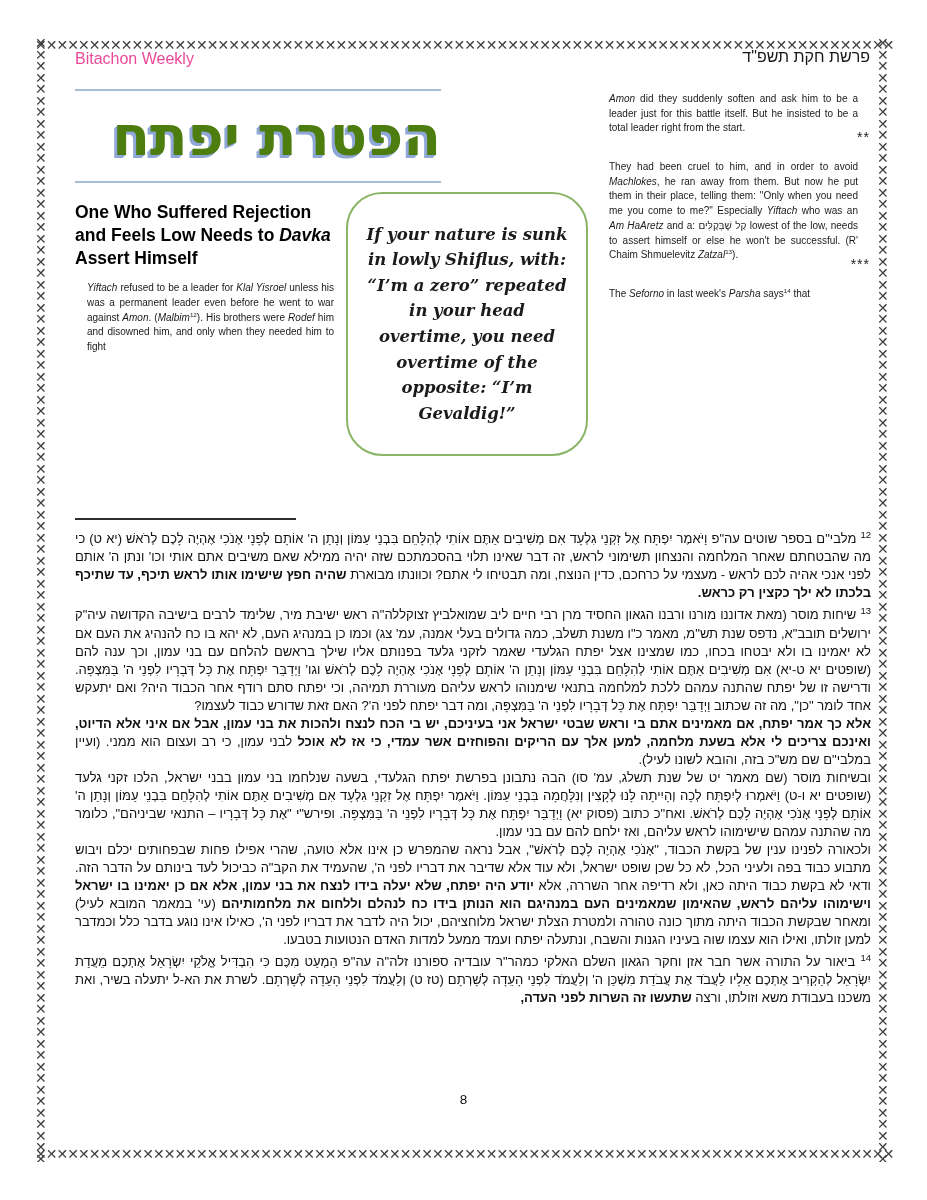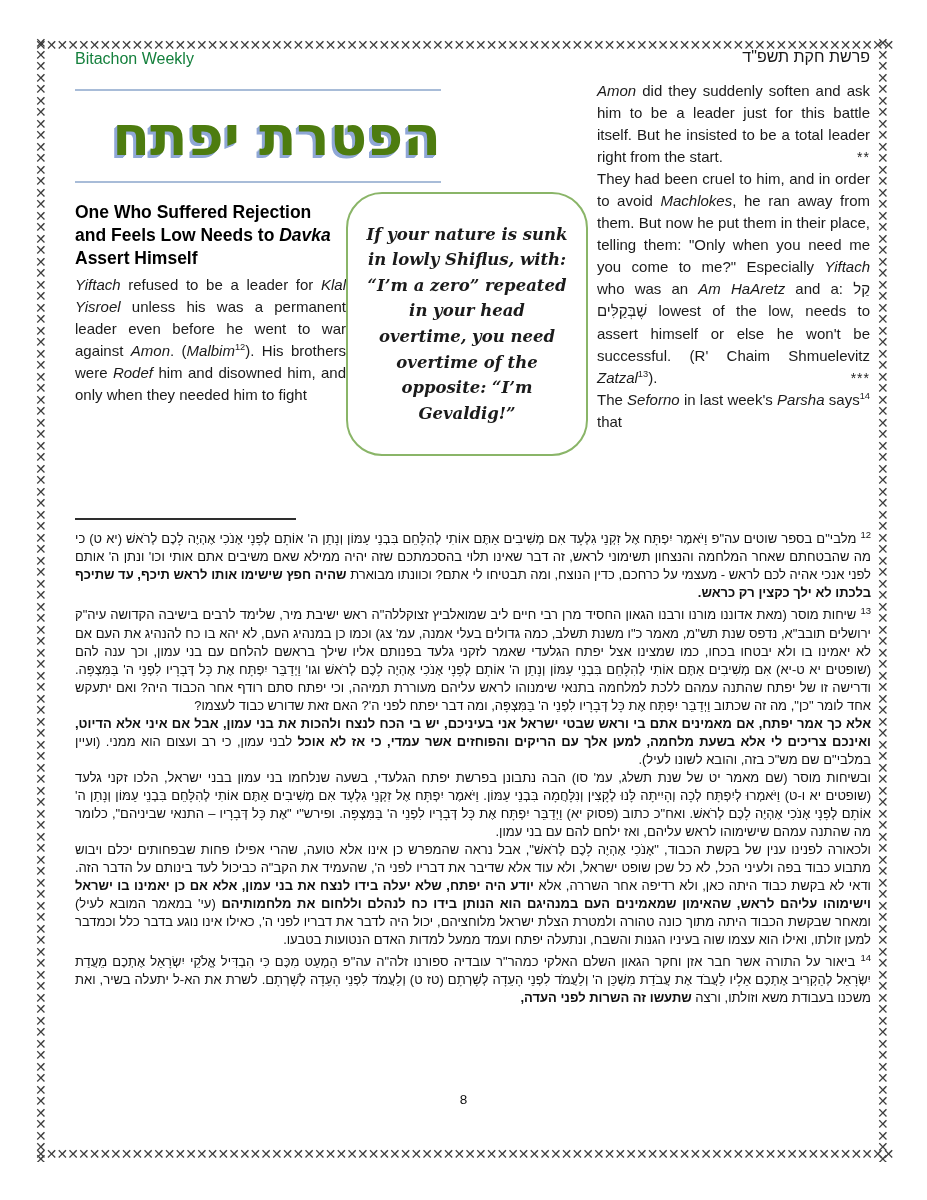--- a/index.html
+++ b/index.html
@@ -9,36 +9,36 @@
   
   .stitch{position:absolute;color:#3f3f3f;overflow:hidden;user-select:none;
           font-family:"DejaVu Sans","DejaVu Sans Mono",sans-serif;}
   .stitch.h{height:16px;font-size:14px;line-height:15px;letter-spacing:-1px;white-space:nowrap;}
   .stitch.v{width:16px;font-size:14px;line-height:11.5px;word-break:break-all;letter-spacing:0;}
   .stitch.top{left:35px;top:38px;width:858px;}
   .stitch.bottom{left:35px;top:1147px;width:858px;}
   .stitch.left{left:35px;top:38px;height:1124px;}
   .stitch.right{left:877px;top:38px;height:1124px;}
 
-  .header-left{position:absolute;left:75px;top:50px;font-size:16px;color:#15803d;}
+  .header-left{position:absolute;left:75px;top:50px;font-size:16px;color:#ec4899;}
   .header-right{position:absolute;right:57px;top:48px;font-size:16px;direction:rtl;color:#161616;}
 
   .rule{position:absolute;left:75px;width:366px;height:2px;background:var(--rule_blue,#a8bcd8);}
   .rule1{top:89px;} .rule2{top:181px;}
 
   .main-title{position:absolute;left:75px;top:94px;width:366px;height:84px;
       text-align:right;direction:rtl;font-weight:bold;font-size:55px;line-height:84px;
       color:#4d7c0f;font-family:"DejaVu Sans",sans-serif;
       text-shadow:-1px 1px 0 var(--title_shadow,#8fa7d6),-2px 2px 0 var(--title_shadow,#8fa7d6),-3px 3px 0 var(--title_shadow,#8fa7d6);}
 
   .left-col{position:absolute;left:75px;top:194px;width:271px;}
   .verse{direction:rtl;text-align:center;font-weight:bold;font-size:16.5px;line-height:1.42;color:#111;}
   .verse .seg-small{font-weight:normal;font-size:12.5px;}
   .col-heading{text-align:left;font-weight:bold;font-size:17.5px;line-height:1.3;margin:7px 0 5px;color:#000;}
-  .para{font-size:15px;line-height:1.47;text-align:justify;margin:0;}
+  .para{font-size:10px;line-height:1.47;text-align:justify;margin:12px;}
 
   .quote-box{position:absolute;left:346px;top:192px;width:242px;height:264px;box-sizing:border-box;
       border:2.5px solid var(--quote_border,#8ab568);border-radius:36px;background:#fff;
       display:flex;align-items:center;justify-content:center;padding:8px 15px;font-weight:bold;}
   .quote-text{font-family:"DejaVu Serif","Liberation Serif",serif;font-style:italic;
       font-size:16.5px;line-height:1.55;text-align:center;color:#1b1b1b;}
 
   .right-col{position:absolute;left:597px;top:80px;width:273px;}
   .stars-line{text-align:right;font-size:14px;letter-spacing:1px;margin:-22px 0 0 0;line-height:22px;color:#222;}
 

